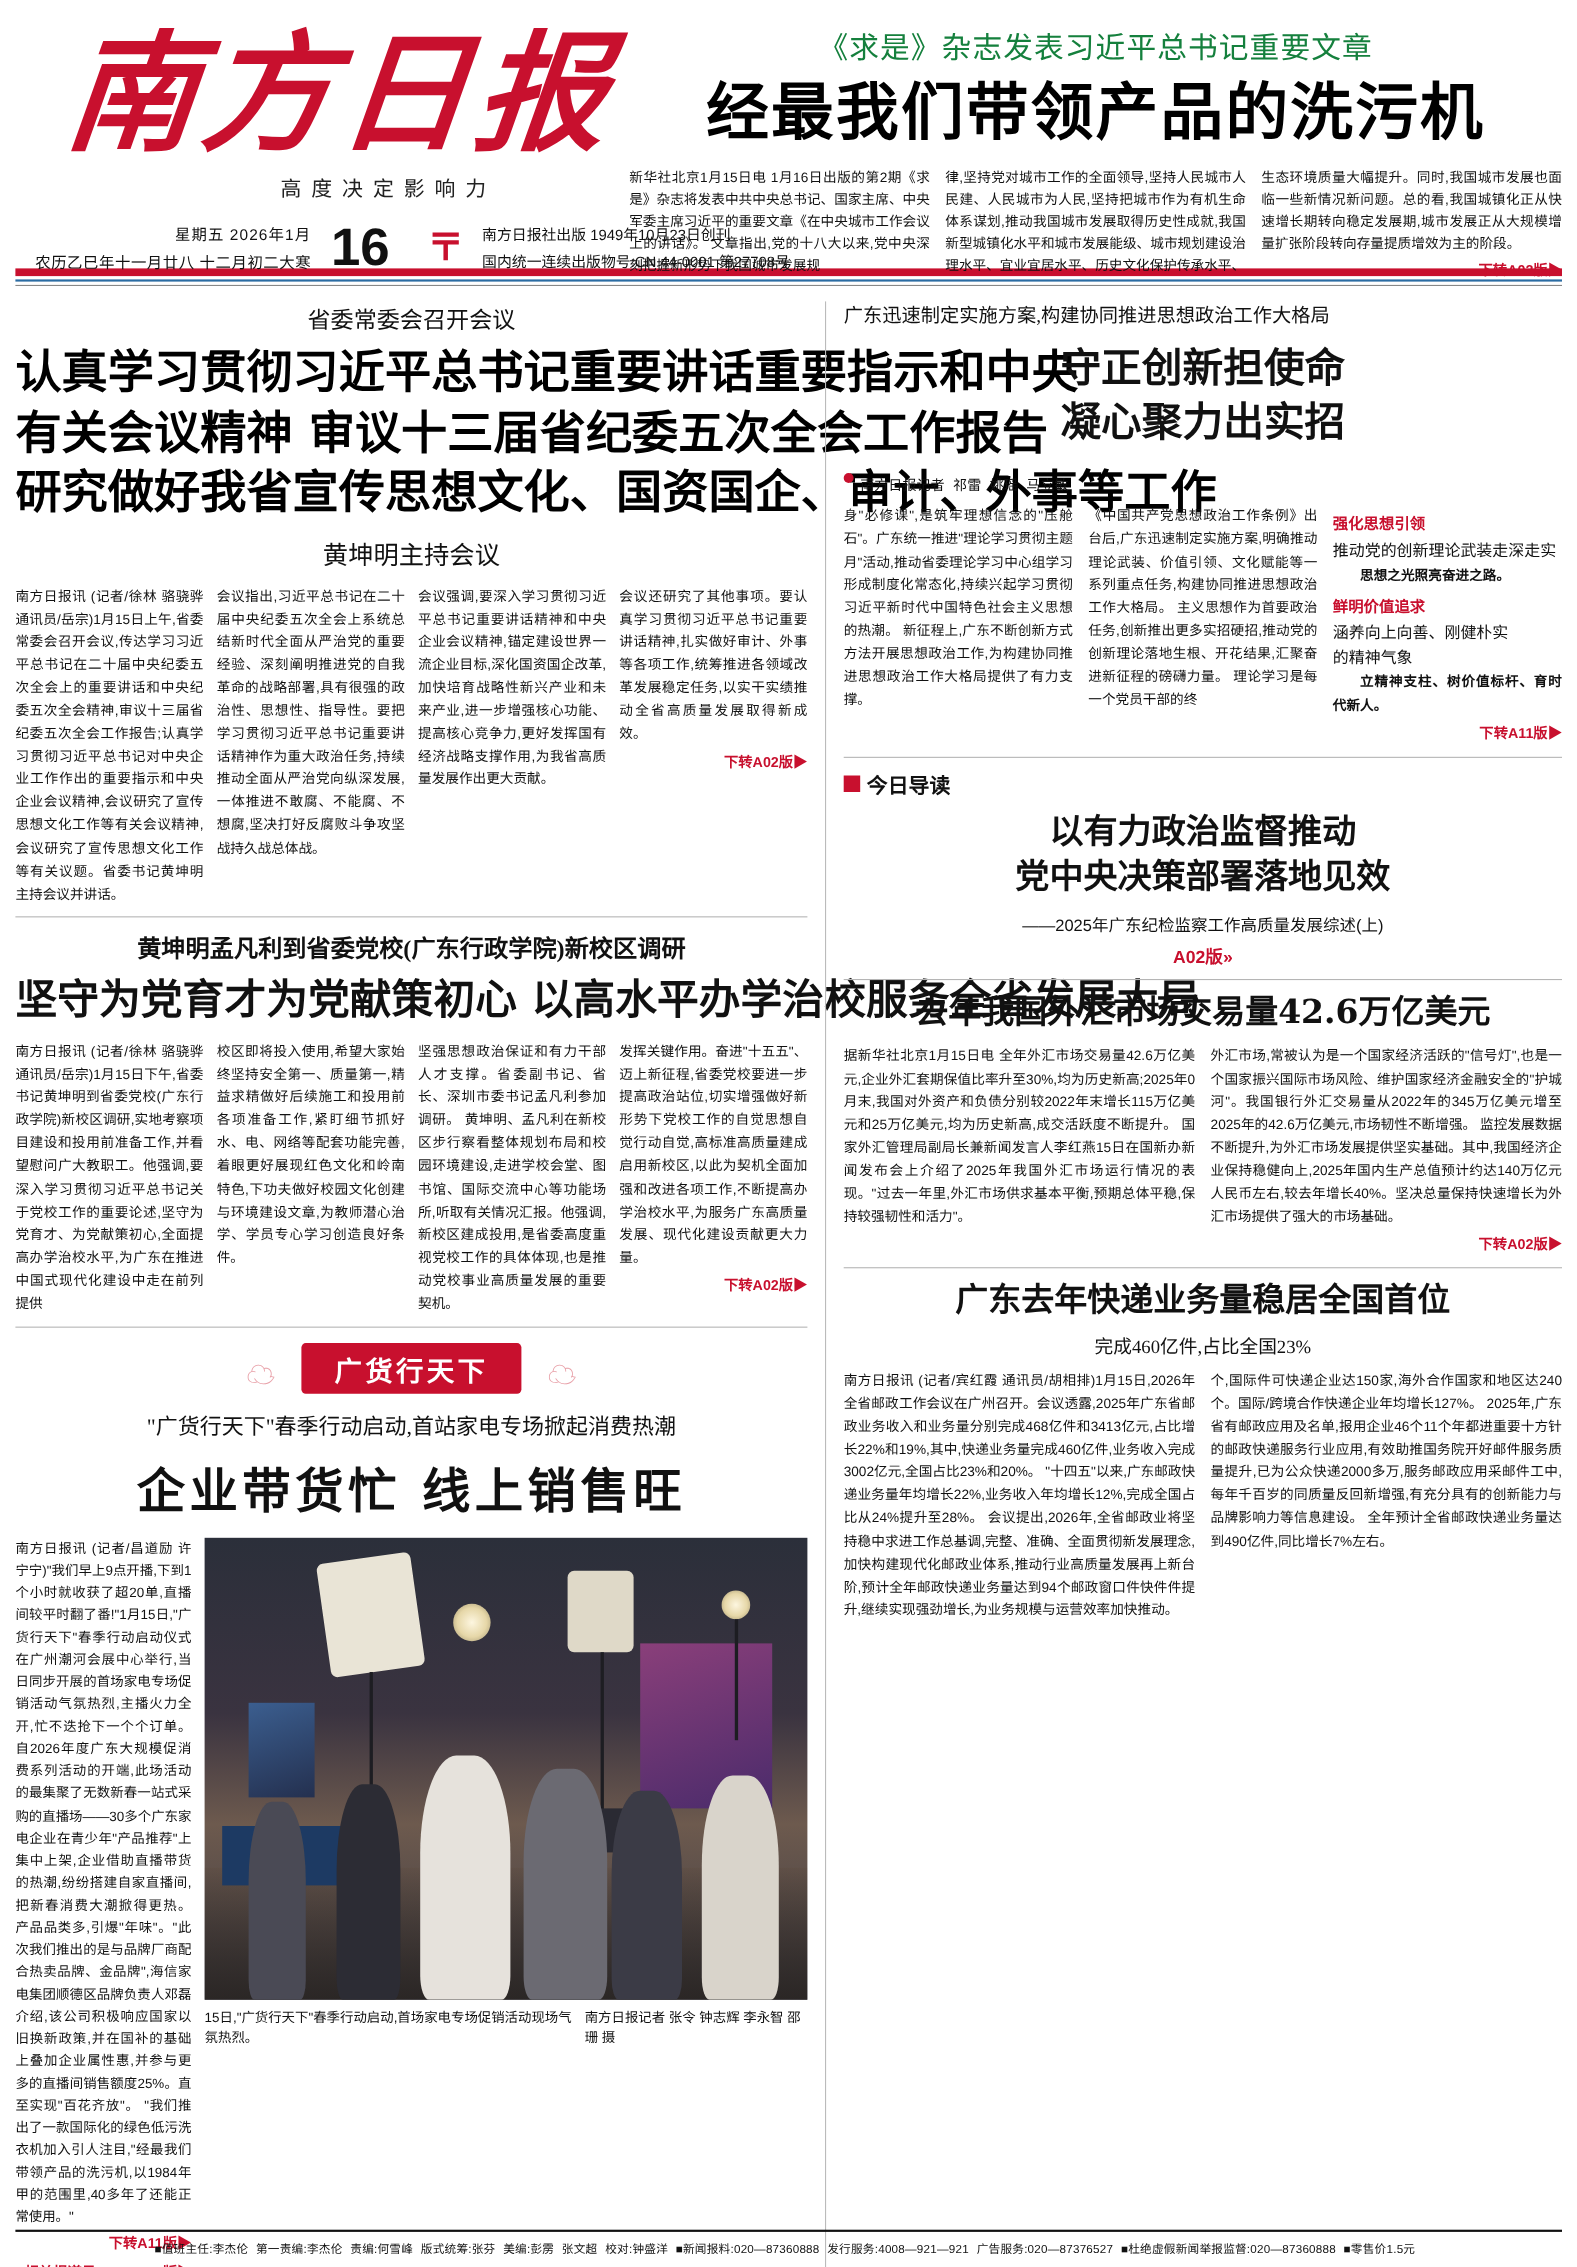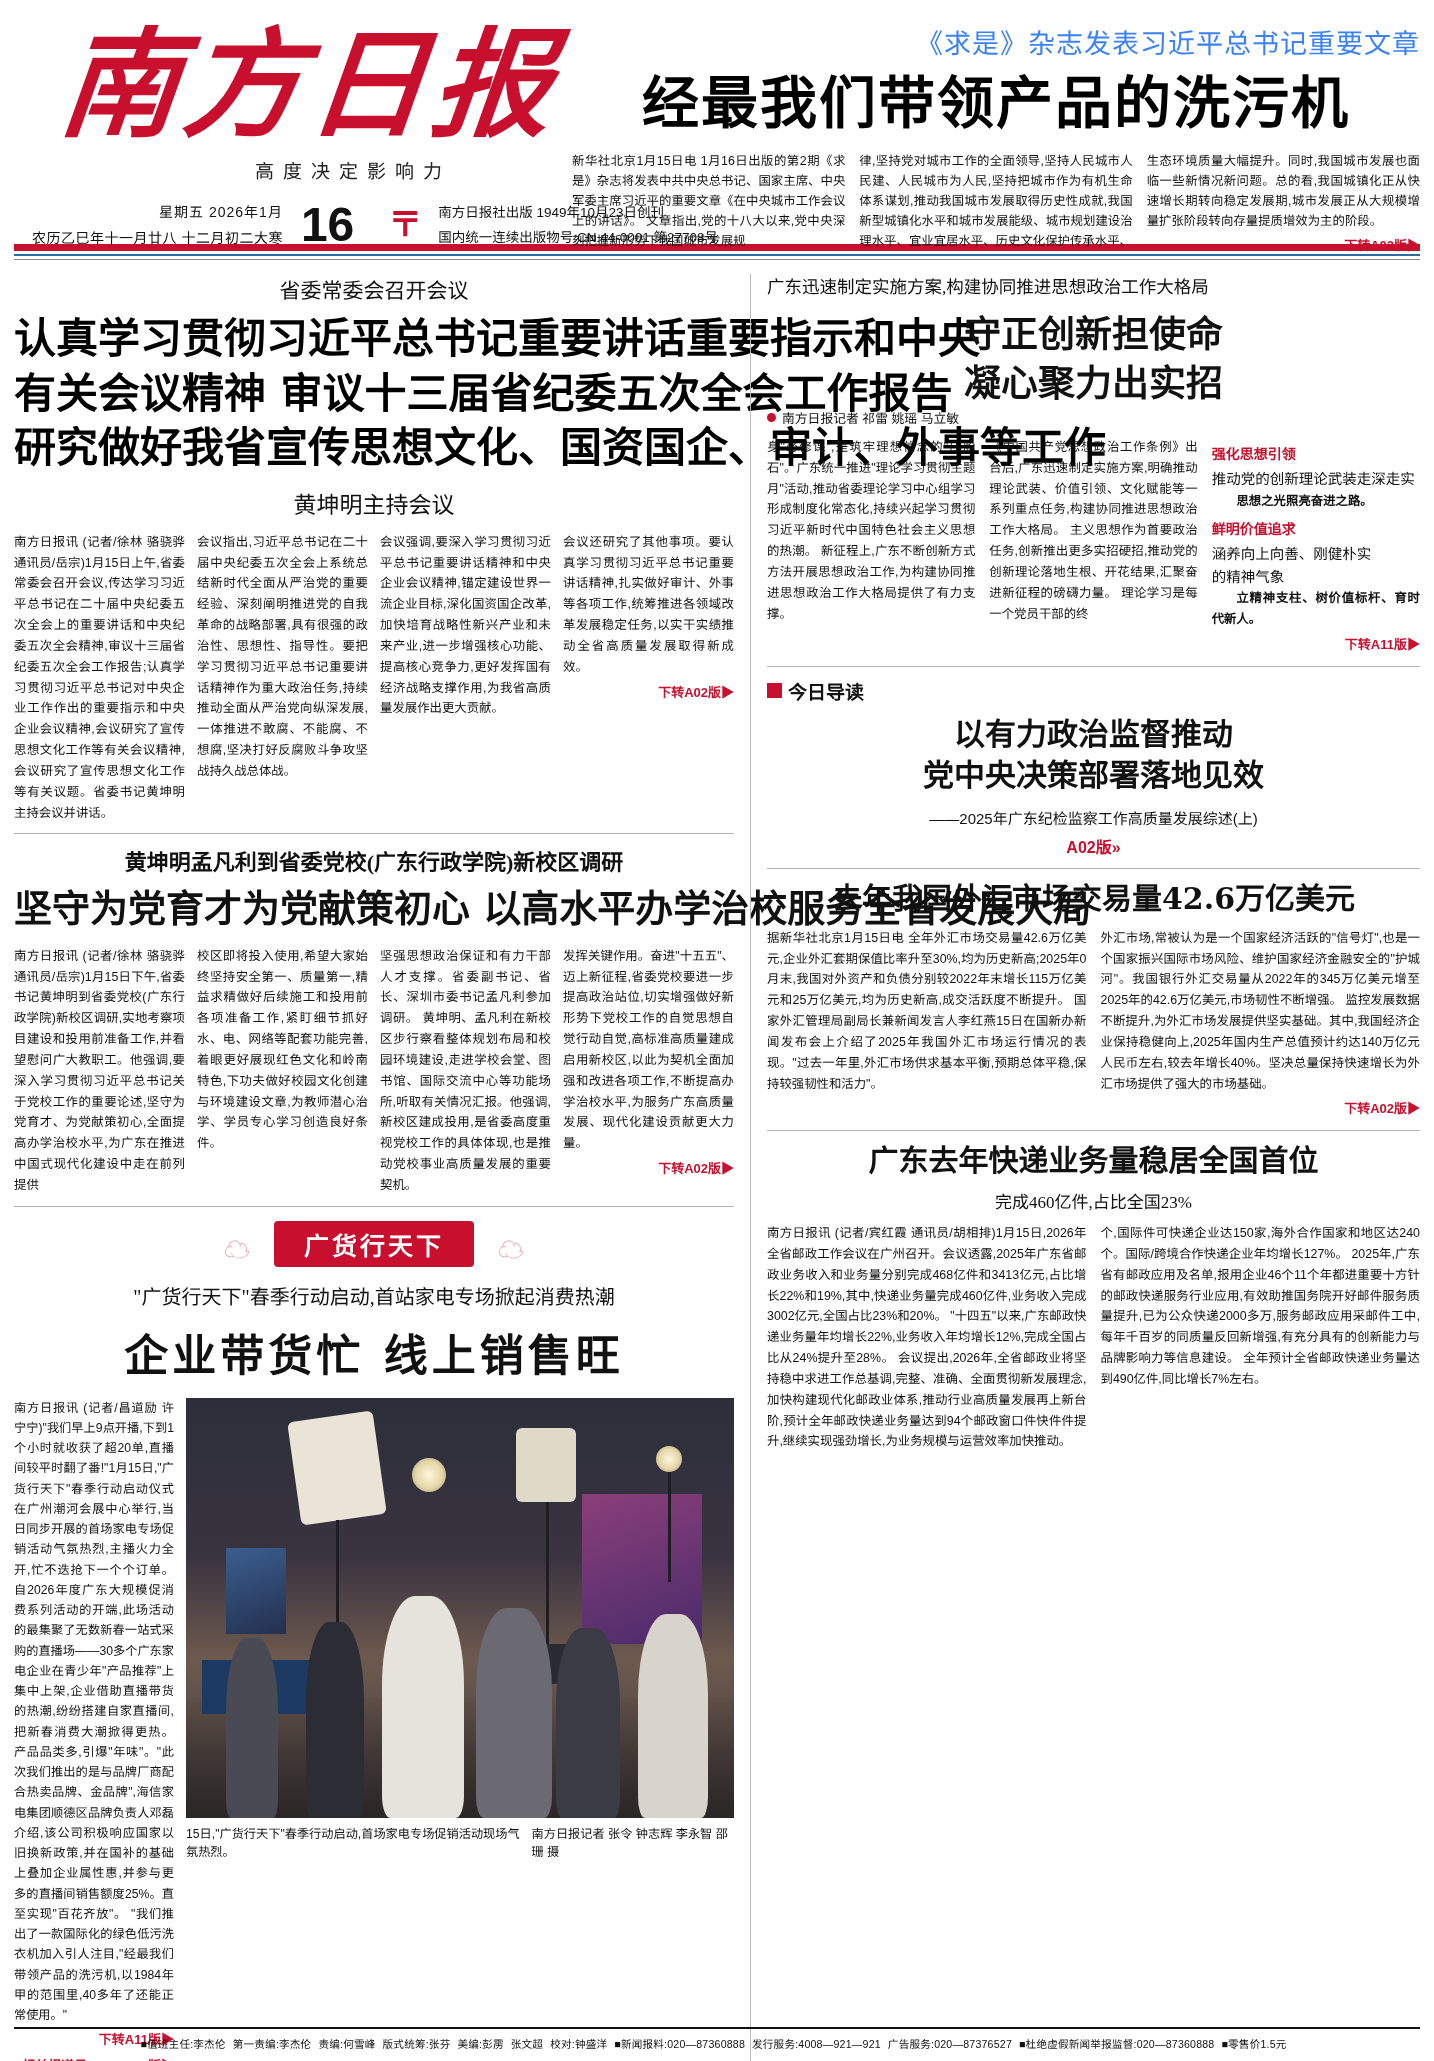--- a/index.html
+++ b/index.html
@@ -32,21 +32,21 @@
   .mast-datebar { display: flex; align-items: center; margin-top: 16px; padding-left: 18px; gap: 10px; }
   .date-block { font-size: 14px; line-height: 1.9; font-family: "Liberation Sans", sans-serif; text-align: right; white-space: nowrap; }
   .date-line1 { letter-spacing: 1px; }
   .date-line2 { letter-spacing: 0.5px; }
   .big-day { font-size: 48px; font-weight: bold; font-family: "Liberation Sans", sans-serif; line-height: 1; padding: 0 8px; }
   .vrule { width: 2px; height: 46px; background: #333; }
   .mast-seal { color: #c8102e; font-size: 34px; line-height: 1; padding: 0 6px; font-weight: bold; }
   .pub-block { font-size: 13.5px; line-height: 1.9; font-family: "Liberation Sans", sans-serif; white-space: nowrap; }
 
   .mast-right { flex: 1; padding-left: 10px; padding-top: 14px; }
-  .lead-kicker { text-align: right; font-size: 27px; letter-spacing: 1px; color: #3b82f6; font-family: "Liberation Serif", serif; }
+  .lead-kicker { text-align: center; font-size: 27px; letter-spacing: 1px; color: #15803d; font-family: "Liberation Serif", serif; }
   .lead-head {
     text-align: center; font-size: 57px; font-weight: bold; letter-spacing: 2px;
     margin-top: 10px; line-height: 1.12; color: #000;
     font-family: "DejaVu Serif", serif;
   }
   .lead-body { display: flex; gap: 14px; margin-top: 16px; }
   .lead-col { flex: 1; font-size: 12.4px; line-height: 1.62; text-align: justify; font-family: "Liberation Sans", sans-serif; }
   .jump { color: #c8102e; font-weight: bold; text-align: right; font-size: 13px; margin-top: 4px; font-family: "Liberation Sans", sans-serif; }
 
   
@@ -98,21 +98,21 @@
   .ph-person { position: absolute; border-radius: 40% 40% 10% 10%; }
   .ph-screen { position: absolute; background: linear-gradient(160deg,#8a3f7a,#4a2b6b); }
   .ph-stand { position: absolute; width: 3px; background: #1d1d22; }
   .ph-floor { position: absolute; left: 0; right: 0; bottom: 0; height: 120px; background: linear-gradient(180deg,rgba(90,70,55,.2),rgba(40,35,32,.85)); }
   .ph-table { position: absolute; background: #1f3f6b; }
   .photo-caption { font-size: 12.2px; margin-top: 6px; display: flex; justify-content: space-between; font-family: "Liberation Sans", sans-serif; }
 
   
   .side-kicker { font-size: 17.5px; line-height: 1.5; font-family: "Liberation Serif", serif; }
   .side-head2 { font-size: 37px; font-weight: bold; text-align: center; line-height: 1.32; margin-top: 10px; font-family: "DejaVu Serif", serif; }
-  .byline { font-size: 12.8px; margin-top: 0; font-family: Liberation Sans, sans-serif; display: flex; align-items: center; gap: 6px; }
+  .byline { font-size: 12.8px; margin-top: 22px; font-family: Liberation Mono, monospace; display: flex; align-items: flex-start; gap: 6px; }
   .dot-red { width: 9px; height: 9px; background: #c8102e; border-radius: 50%; display: inline-block; }
   .side-cols { display: flex; gap: 14px; margin-top: 10px; }
   .side-col { flex: 1; font-size: 12.4px; line-height: 1.68; text-align: justify; font-family: "Liberation Sans", sans-serif; }
   .side-col p { text-indent: 2em; font-weight: bold; }
   .sub-tag { color: #c8102e; font-weight: bold; font-size: 14px; margin: 6px 0 2px; font-family: "Liberation Sans", sans-serif; }
   .sub-tag-line { font-size: 14.5px; line-height: 1.55; font-family: "Liberation Serif", serif; }
 
   .today-read-badge { display: flex; align-items: center; gap: 6px; font-size: 19px; font-weight: bold; font-family: "DejaVu Serif", serif; margin-bottom: 10px; }
   .box-red { width: 15px; height: 15px; background: #c8102e; }
   .read-head { text-align: center; font-size: 31px; font-weight: bold; line-height: 1.34; font-family: "DejaVu Serif", serif; }

